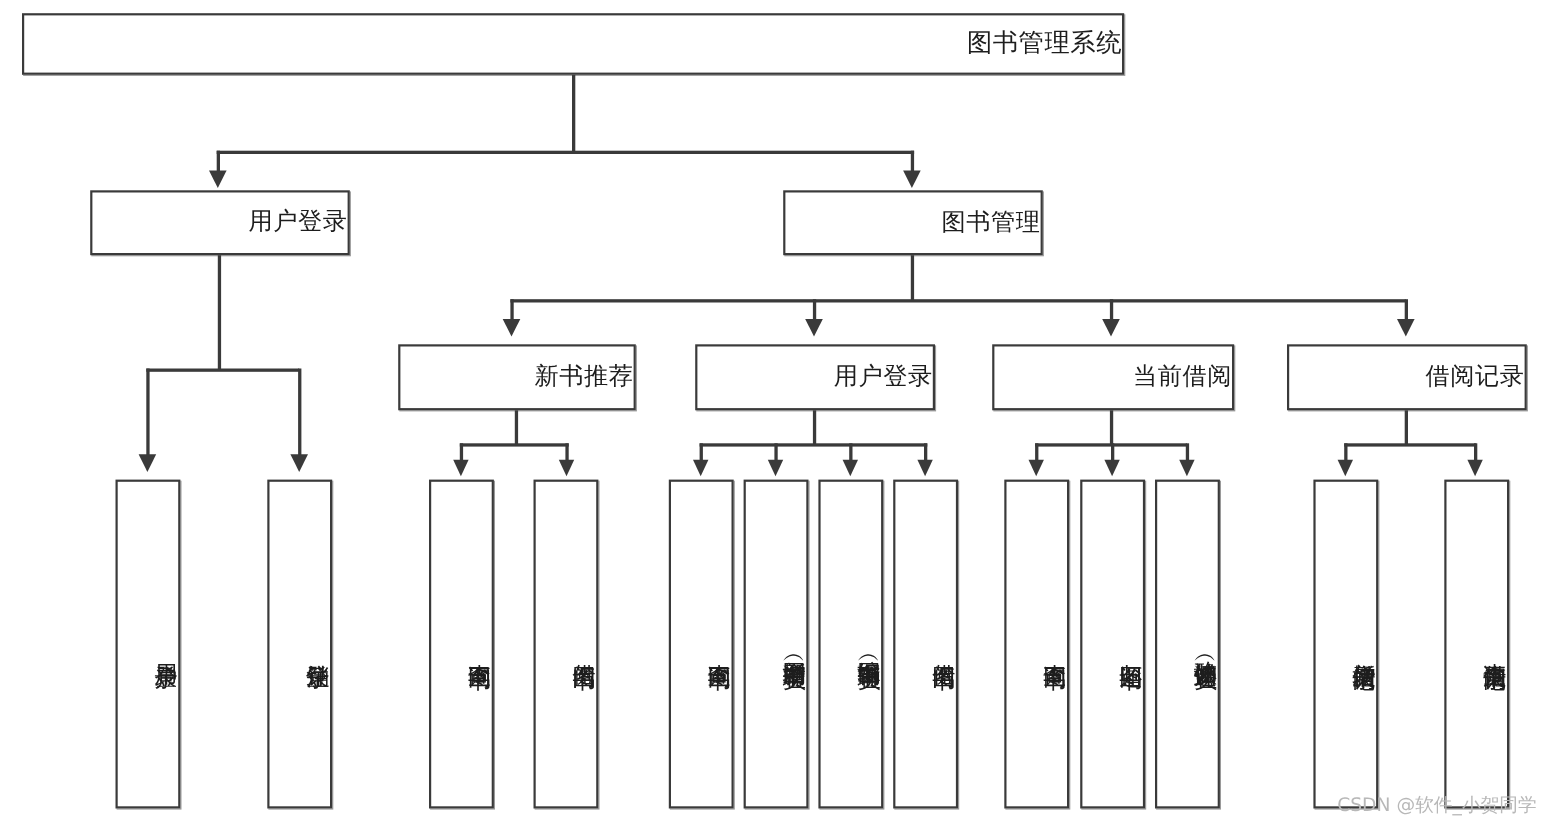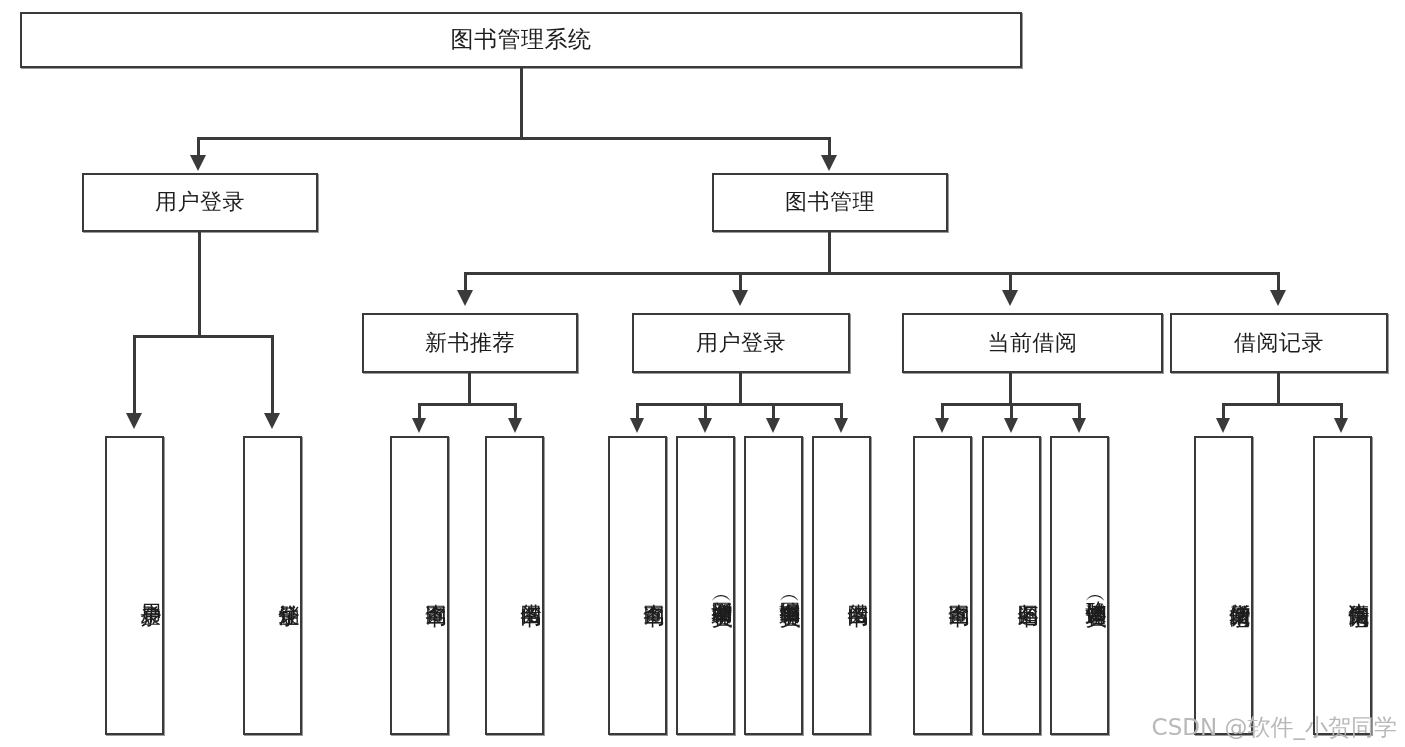--- a/index.html
+++ b/index.html
@@ -25,20 +25,21 @@
     display:flex;
     align-items:center;
     justify-content:center;
     text-align:center;
     color:#1d1d1d;
     letter-spacing:0.5px;
   }
   .node.h{           
     font-size:22px;
     line-height:1.2;
+    justify-content:flex-end;
   }
   .node.root{
     font-size:23px;
   }
   .node.v{           
     font-size:21px;
     writing-mode:vertical-rl;
     text-orientation:upright;
     align-items:flex-start;
     justify-content:center;
@@ -72,21 +73,21 @@
   .arrow.small{
     border-left:7px solid transparent;
     border-right:7px solid transparent;
     border-top:15px solid #3a3a3a;
   }
   
   #watermark{
     position:absolute;
     right:8px;
     bottom:4px;
-    font-size:23px;
+    font-size:17px;
     color:#b8b8b8;
     font-family:"DejaVu Sans","Liberation Sans",sans-serif;
     white-space:nowrap;
     pointer-events:none;
   }
 </style>
 </head>
 <body>
 
 <div id="canvas">
@@ -132,21 +133,21 @@
 
   <div class="vline" style="left:1277px;top:272px;width:3px;height:20px;"></div>
   <div class="arrow" style="left:1270px;top:290px;"></div>
 
   <div class="node h" style="left:362px;top:313px;width:216px;height:60px;">
     <span>新书推荐</span>
   </div>
   <div class="node h" style="left:632px;top:313px;width:218px;height:60px;">
     <span>用户登录</span>
   </div>
-  <div class="node h" style="left:902px;top:313px;width:261px;height:60px;">
+  <div class="node h" style="left:902px;top:313px;width:220px;height:60px;">
     <span>当前借阅</span>
   </div>
   <div class="node h" style="left:1170px;top:313px;width:218px;height:60px;">
     <span>借阅记录</span>
   </div>
 
   <div class="vline" style="left:468px;top:373px;width:3px;height:32px;"></div>
   <div class="hline" style="left:418px;top:403px;width:99px;height:3px;"></div>
   <div class="vline" style="left:418px;top:403px;width:3px;height:17px;"></div>
   <div class="arrow small" style="left:412px;top:418px;"></div>

